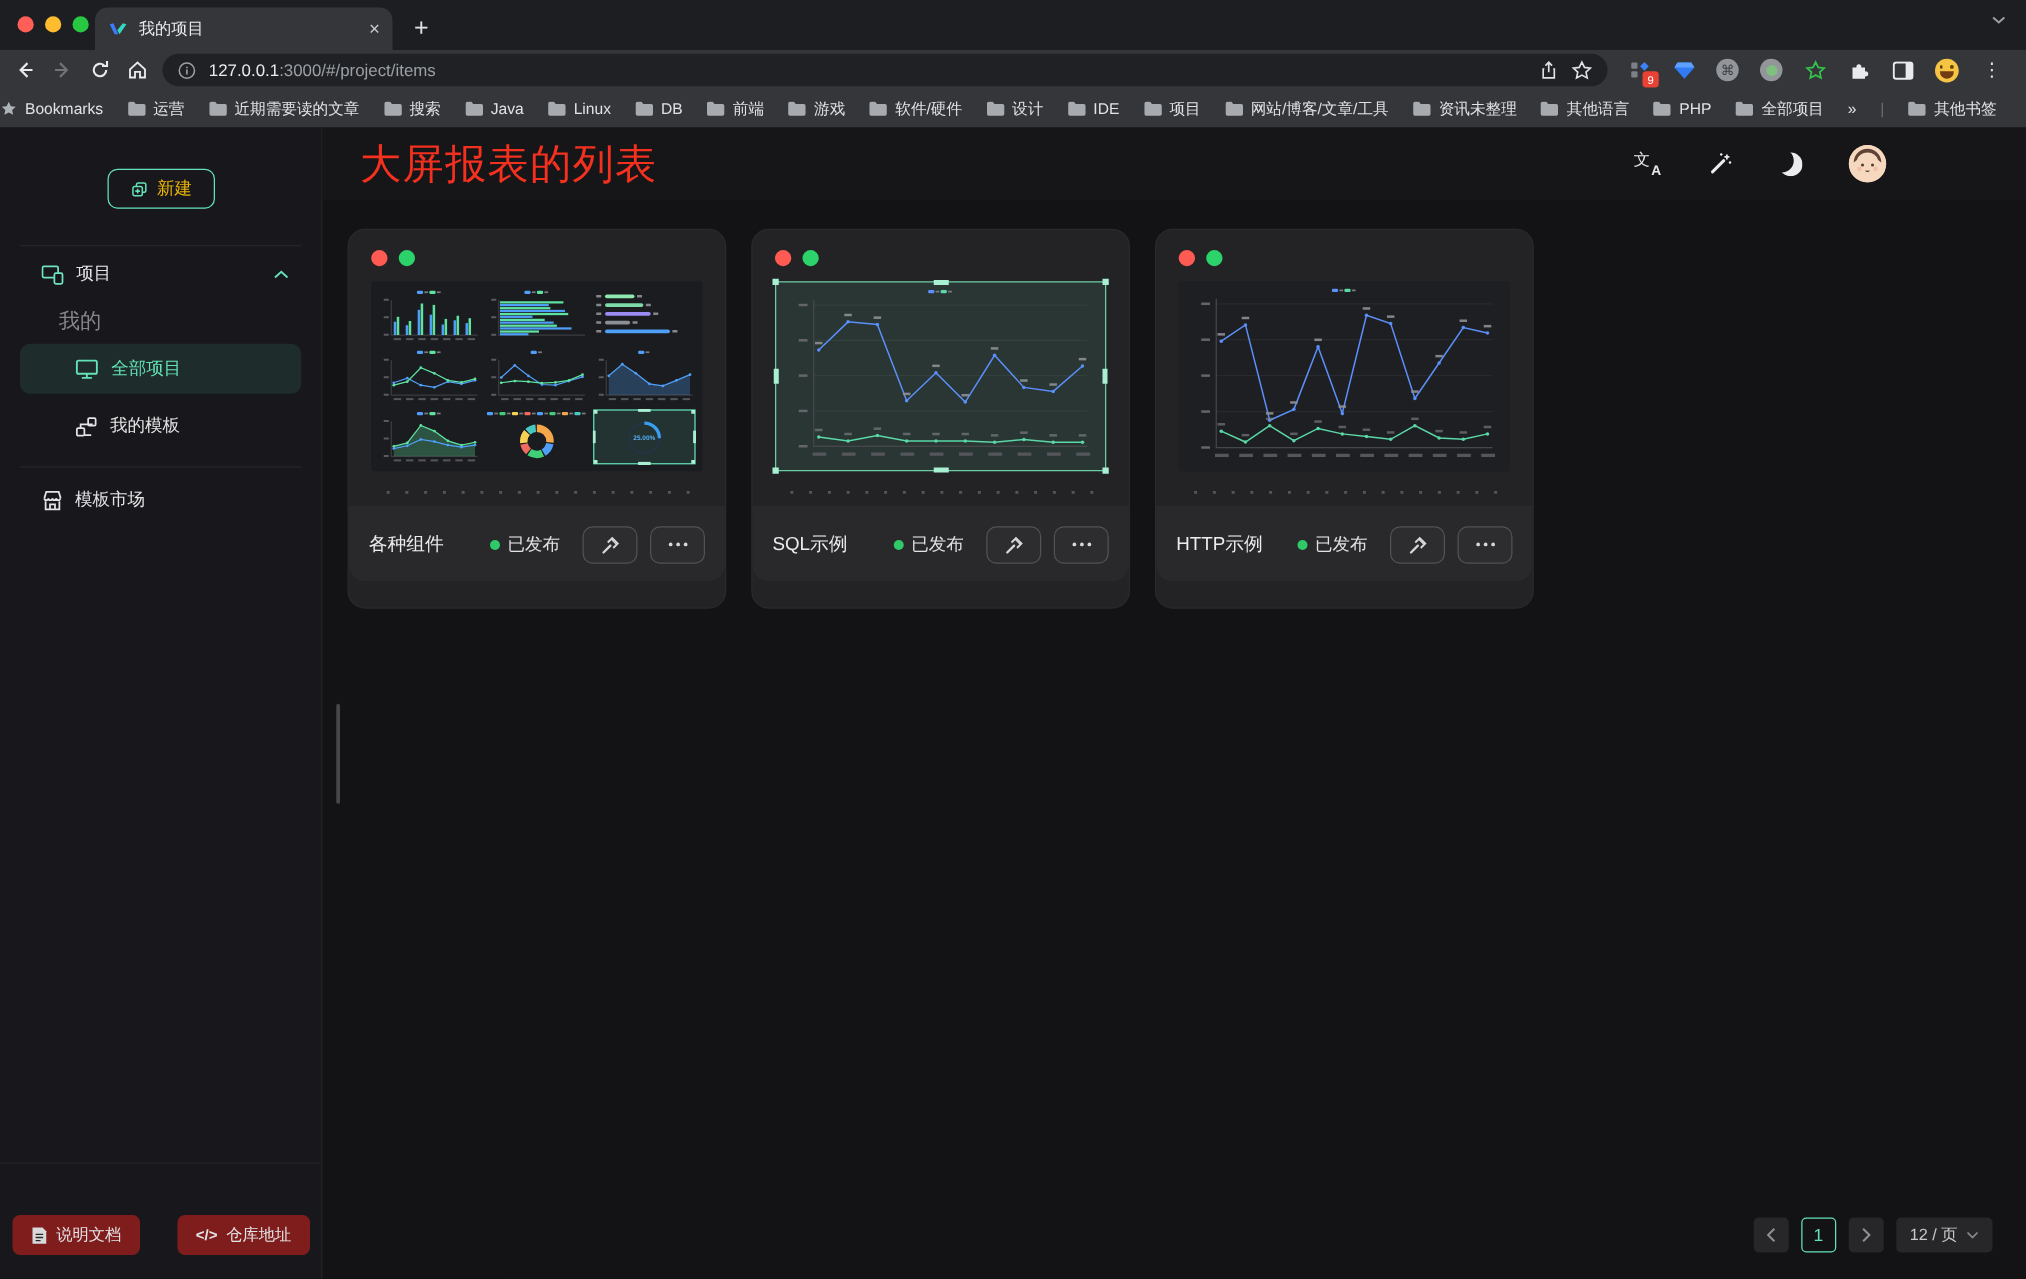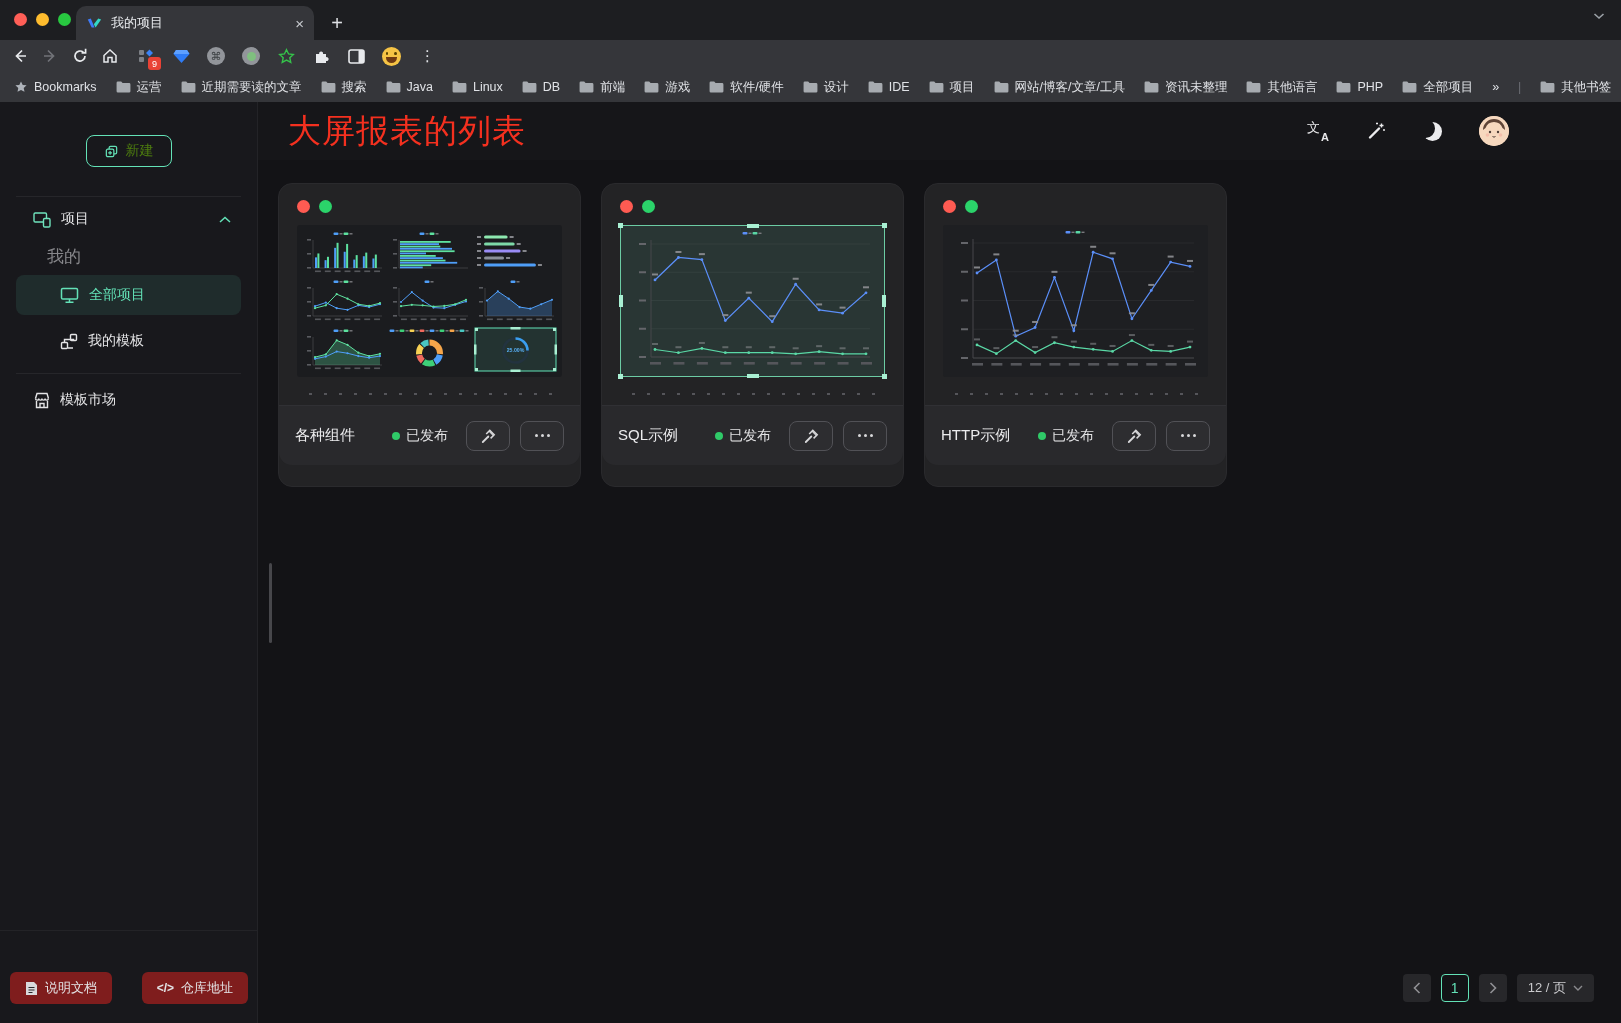--- a/index.html
+++ b/index.html
@@ -29,29 +29,29 @@
 .badge{position:absolute;right:-5px;bottom:-4px;background:#e94235;color:#fff;font-size:9px;
   min-width:13px;height:13px;border-radius:3px;display:flex;align-items:center;justify-content:center;padding:0 2px;}
 .circ-ext{width:18px;height:18px;border-radius:50%;background:#92959a;display:flex;align-items:center;justify-content:center;
   color:#3c4043;font-size:11px;}
 .circ-ext .inner{width:9px;height:9px;border-radius:50%;background:#7fbf7f;}
 .emoji-ext{width:19px;height:19px;border-radius:50%;background:#f6c445;position:relative;}
 .emoji-ext i{position:absolute;top:5px;width:2.5px;height:3px;background:#5b4300;border-radius:50%;}
 .emoji-ext i.l{left:4px}.emoji-ext i.r{right:4px}
 .emoji-ext b{position:absolute;left:4px;right:4px;bottom:3px;height:6px;background:#703a12;border-radius:0 0 8px 8px;}
 .menu-dots{color:#dfe1e5;font-size:15px;letter-spacing:0;padding:0 4px;}
-.bookmarksbar{height:30px;background:#35363a;display:flex;align-items:center;padding:0 14px;gap:19px;
+.bookmarksbar{height:30px;background:#35363a;display:flex;align-items:center;padding:0 0;gap:19px;
   font-size:12.5px;color:#e0e2e6;white-space:nowrap;}
 .bm{display:flex;align-items:center;gap:6px;}
 .bm-sep{color:#6a6d72;}
 
 .app{display:flex;height:921px;}
 .sidebar{width:258px;background:#18181c;border-right:1px solid #232327;position:relative;flex-shrink:0;}
 .new-btn{margin:33px auto 0;width:86px;height:32px;border:1px solid #63e2b7;border-radius:8px;background:transparent;
-  color:#4d7c0f;font-size:14px;display:flex;align-items:center;justify-content:center;gap:7px;cursor:pointer;}
+  color:#eab308;font-size:14px;display:flex;align-items:center;justify-content:center;gap:7px;cursor:pointer;}
 .sdiv{height:1px;background:#26262a;margin:0 16px;}
 .sdiv1{margin-top:29px;}
 .srow{display:flex;align-items:center;gap:9px;color:#e4e4e6;font-size:14px;height:44px;padding-left:33px;position:relative;}
 .srow .chev{position:absolute;right:26px;}
 .group-label{color:#87878b;font-size:17px;margin:4px 0 0 47px;height:22px;display:flex;align-items:center;}
 .active-item{margin:8px 16px 0;height:40px;border-radius:8px;background:rgba(99,226,183,0.10);
   display:flex;align-items:center;gap:10px;padding-left:44px;color:#63e2b7;font-size:14px;}
 .sub-item{margin-top:6px;height:40px;display:flex;align-items:center;gap:10px;padding-left:60px;color:#e4e4e6;font-size:14px;}
 .sdiv2{margin-top:12px;}
 .row-market{margin-top:4px;}
@@ -149,20 +149,34 @@
     <svg width="18" height="18" viewBox="0 0 18 18">
         <path d="M14 9 a5 5 0 1 1 -1.7-3.75" stroke="#e8eaed" stroke-width="1.7" fill="none"></path>
         <path d="M14.6 1.8 v4 h-4" stroke="#e8eaed" stroke-width="1.7" fill="none"></path>
       </svg>
     </span>
   <span class="navicon">
     <svg width="18" height="18" viewBox="0 0 18 18">
         <path d="M3 8.5 L9 3 L15 8.5 V15 H11 V10.5 H7 V15 H3 Z" stroke="#e8eaed" stroke-width="1.5" fill="none"></path>
       </svg>
     </span>
+  <div class="addressbar">
+    <svg width="15" height="15" viewBox="0 0 16 16">
+      <circle cx="8" cy="8" r="6.5" stroke="#9aa0a6" stroke-width="1.3" fill="none"></circle>
+      <path d="M8 7 V11.2 M8 4.6 V6" stroke="#9aa0a6" stroke-width="1.4"></path>
+      </svg>
+    <span class="url"><span class="host">127.0.0.1</span><span class="rest">:3000/#/project/items</span></span>
+    <svg width="16" height="17" viewBox="0 0 18 19">
+      <path d="M5 8 H4 V16 H14 V8 H13" stroke="#dfe1e5" stroke-width="1.5" fill="none"></path>
+      <path d="M9 2.5 V11 M6 5 L9 2 L12 5" stroke="#dfe1e5" stroke-width="1.5" fill="none"></path>
+      </svg>
+    <svg width="17" height="17" viewBox="0 0 18 18">
+      <path d="M9 1.8 L11.2 6.3 16.2 6.9 12.5 10.3 13.5 15.2 9 12.8 4.5 15.2 5.5 10.3 1.8 6.9 6.8 6.3 Z" stroke="#dfe1e5" stroke-width="1.4" fill="none"></path>
+      </svg>
+  </div>
   <div class="ext-row">
     <span class="ext">
       <svg width="16" height="16" viewBox="0 0 16 16">
         <rect x="1" y="2" width="5" height="5" rx="1" fill="#7d8086"></rect>
         <rect x="1" y="9" width="5" height="5" rx="1" fill="#7d8086"></rect>
         <path d="M11.5 1.5 L15 5 L11.5 8.5 L8 5 Z" fill="#3b82f6"></path>
         </svg>
       <span class="badge">9</span>
     </span>
     <span class="ext">

